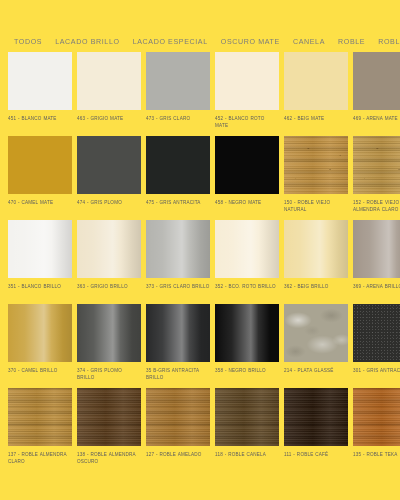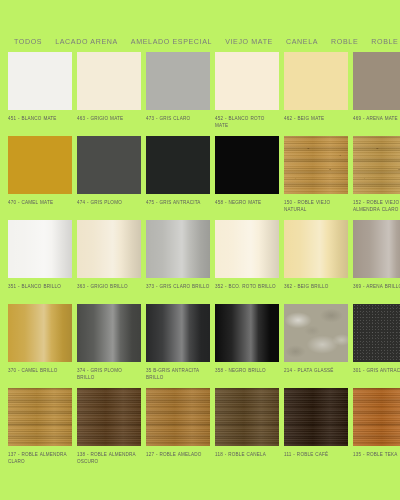--- a/index.html
+++ b/index.html
@@ -3,21 +3,21 @@
 <meta charset="utf-8">
 <style>
   * { box-sizing: border-box; }
   html, body {
     margin: 0; padding: 0;
     width: 400px; height: 500px;
     background: #ffffff;
     font-family: "Liberation Sans", sans-serif;
     -webkit-font-smoothing: antialiased;
   }
-  #app { width: 400px; height: 500px; position: relative; overflow: hidden; background:#bef264; }
+  #app { width: 400px; height: 500px; position: relative; overflow: hidden; background:#fde047; }
 
   
   .nav {
     display: flex;
     align-items: center;
     gap: 13px;
     padding: 33px 0 0 14px;
     height: 52px;
   }
   .nav-item {
@@ -120,23 +120,23 @@
     background-position: 0 0, 2px 1px;
   }
 </style>
 </head>
 <body>
 
 <div id="app">
 
   <nav class="nav">
     <div class="nav-item">TODOS</div>
-    <div class="nav-item">LACADO ARENA</div>
-    <div class="nav-item">AMELADO ESPECIAL</div>
-    <div class="nav-item">VIEJO MATE</div>
+    <div class="nav-item">LACADO BRILLO</div>
+    <div class="nav-item">LACADO ESPECIAL</div>
+    <div class="nav-item">OSCURO MATE</div>
     <div class="nav-item">CANELA</div>
     <div class="nav-item">ROBLE</div>
     <div class="nav-item">ROBLE VIEJO</div>
   </nav>
 
   <div class="grid" id="swatch-grid">
       <div class="cell">
         <div class="tile" style="background: rgb(242, 241, 237);"></div>
         <div class="label">451 - BLANCO MATE</div>
       </div>

